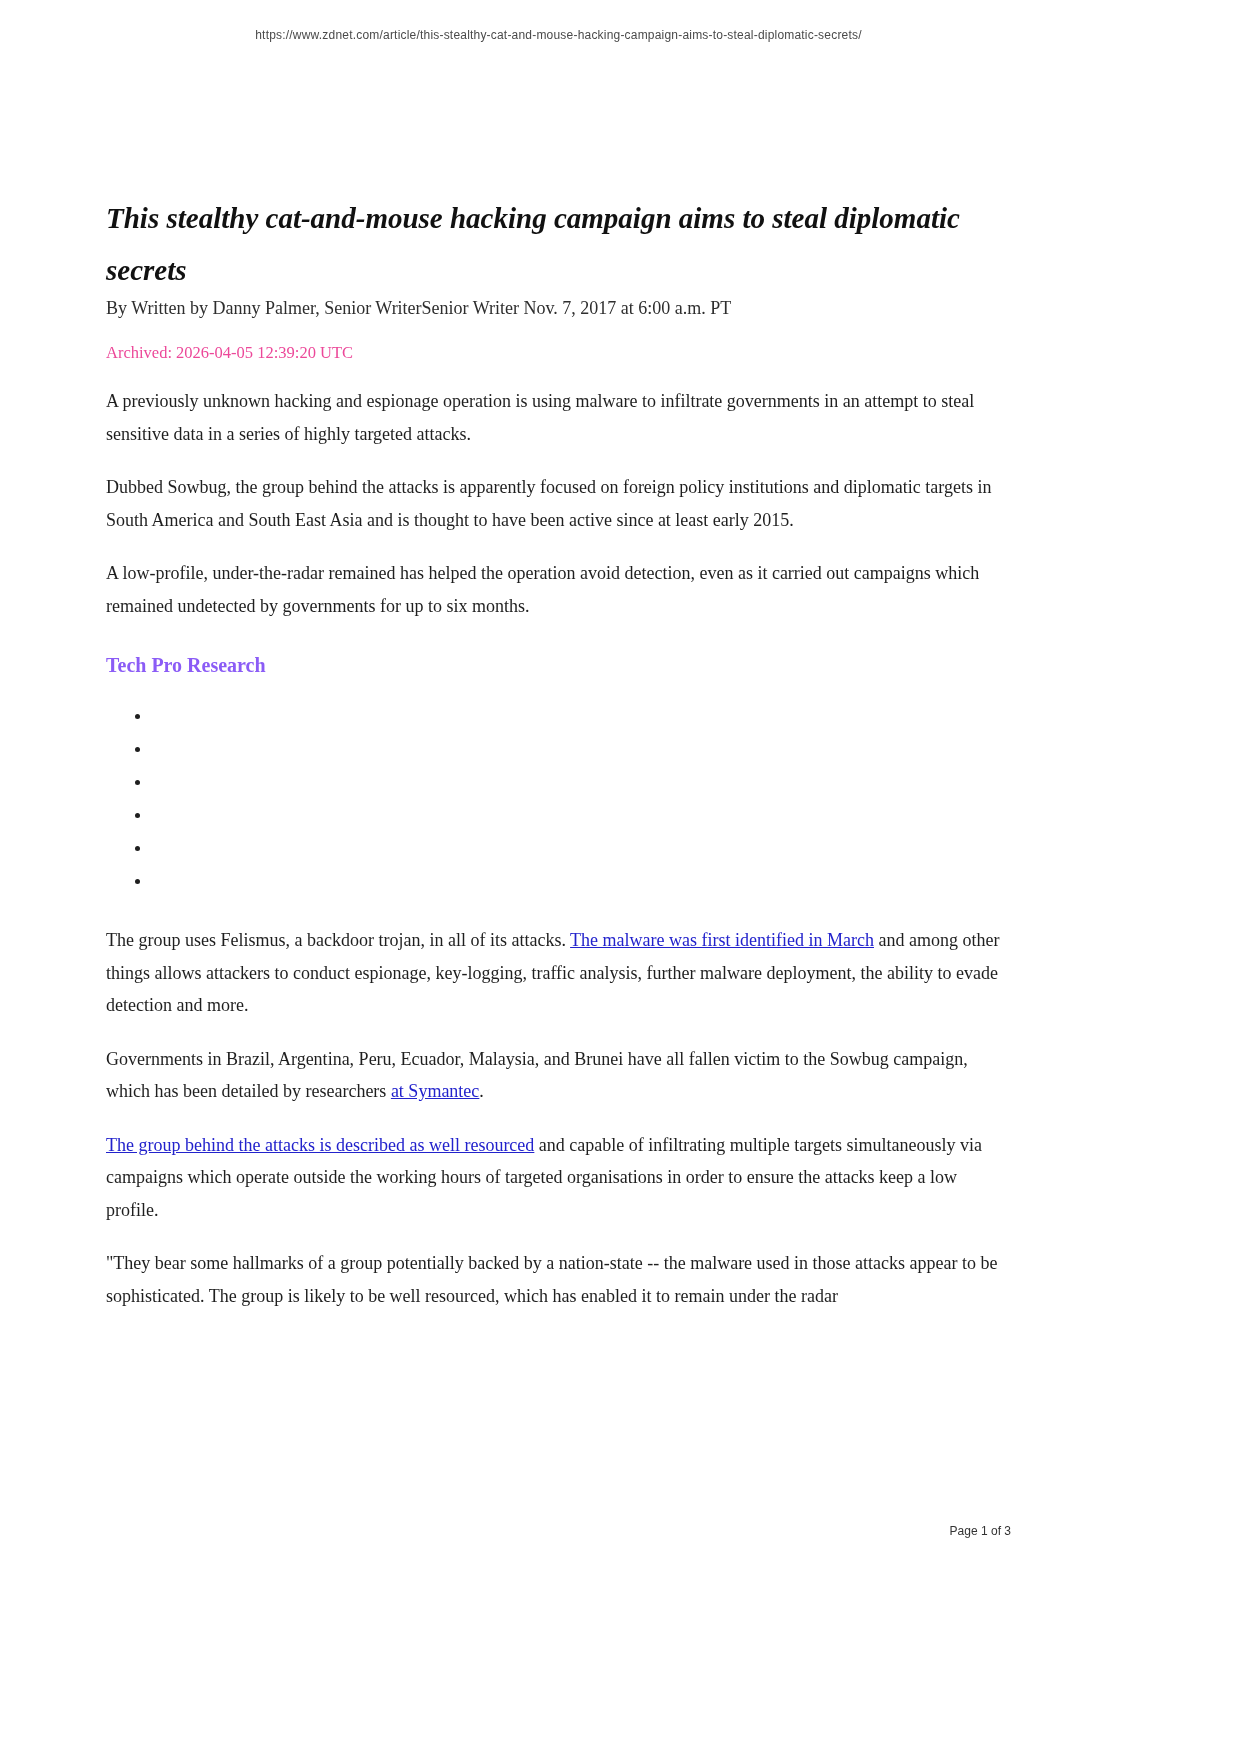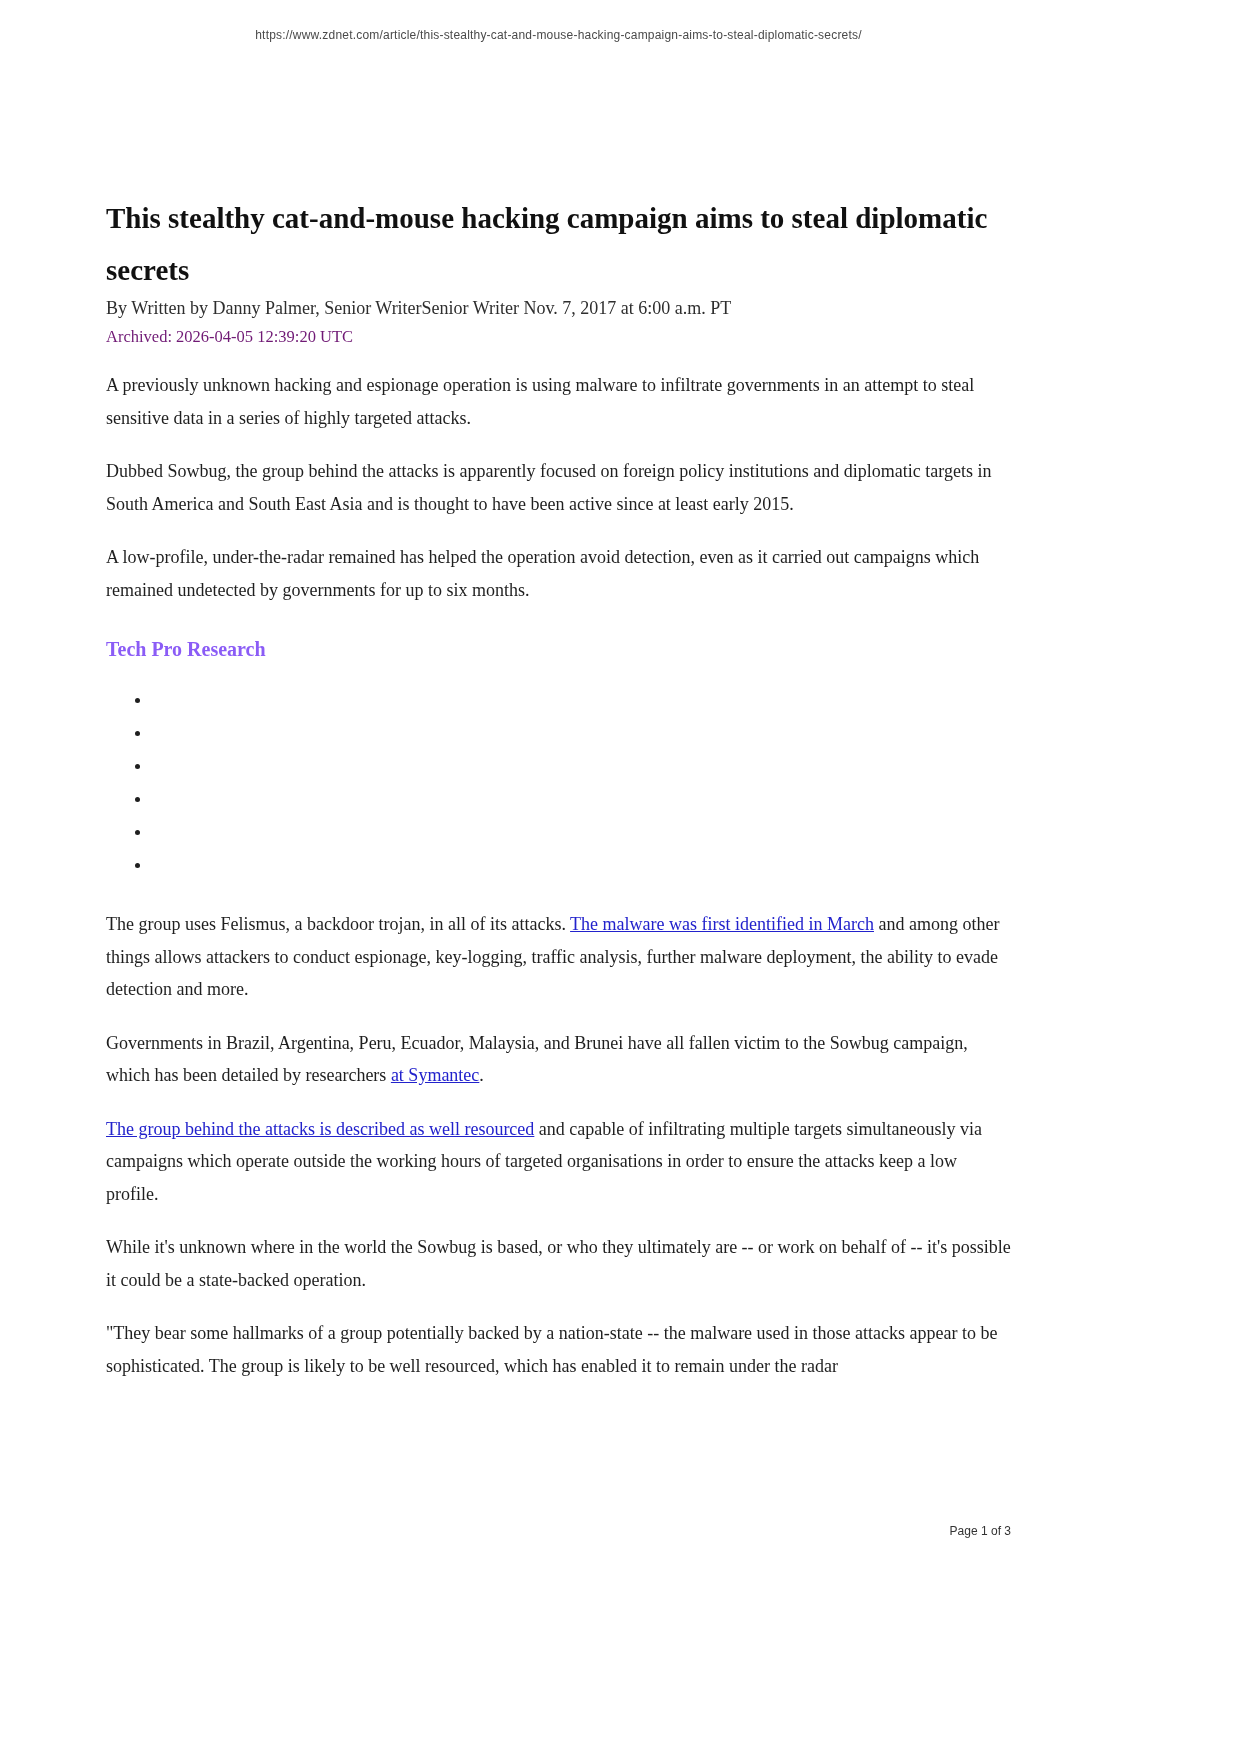--- a/index.html
+++ b/index.html
@@ -31,31 +31,32 @@
     top: 0;
     left: 106px;
     width: 905px;
   }
   .title {
     margin-top: 192px;
     font-size: 29px;
     line-height: 52px;
     font-weight: bold;
     color: #111111;
+    font-style: italic;
   }
   .byline {
     font-size: 18px;
     line-height: 24px;
     color: #2e2e2e;
   }
   .archived {
-    margin-top: 6px;
+    margin-top: 22px;
     font-size: 16.5px;
     line-height: 22px;
-    color: #701a75;
+    color: #ec4899;
   }
   .video-caption {
     margin-top: 27px;
     font-size: 18px;
     line-height: 26px;
     font-style: italic;
     color: #1c1c1c;
   }
   .para {
     margin-top: 21px;
@@ -128,21 +129,20 @@
         <li></li>
         <li></li>
       </ul>
 
     <p class="para"><span>The group uses Felismus, a backdoor trojan, in all of its attacks. </span><a href="#" class="link">The malware was first identified in March</a><span> and among other things allows attackers to conduct espionage, key-logging, traffic analysis, further malware deployment, the ability to evade detection and more.</span></p>
 
     <p class="para"><span>Governments in Brazil, Argentina, Peru, Ecuador, Malaysia, and Brunei have all fallen victim to the Sowbug campaign, which has been detailed by researchers </span><a href="#" class="link">at Symantec</a><span>.</span></p>
 
     <p class="para"><a href="#" class="link">The group behind the attacks is described as well resourced</a><span> and capable of infiltrating multiple targets simultaneously via campaigns which operate outside the working hours of targeted organisations in order to ensure the attacks keep a low profile.</span></p>
 
-    <p class="para">While it's unknown where in the world the Sowbug is based, or who they ultimately are -- or work on behalf of -- it's possible it could be a state-backed operation.</p>
 
     <p class="para">"They bear some hallmarks of a group potentially backed by a nation-state -- the malware used in those attacks appear to be sophisticated. The group is likely to be well resourced, which has enabled it to remain under the radar</p>
 
   </div>
 
   <div class="footer">Page 1 of 3</div>
 
 </div>
 
 </body></html>

